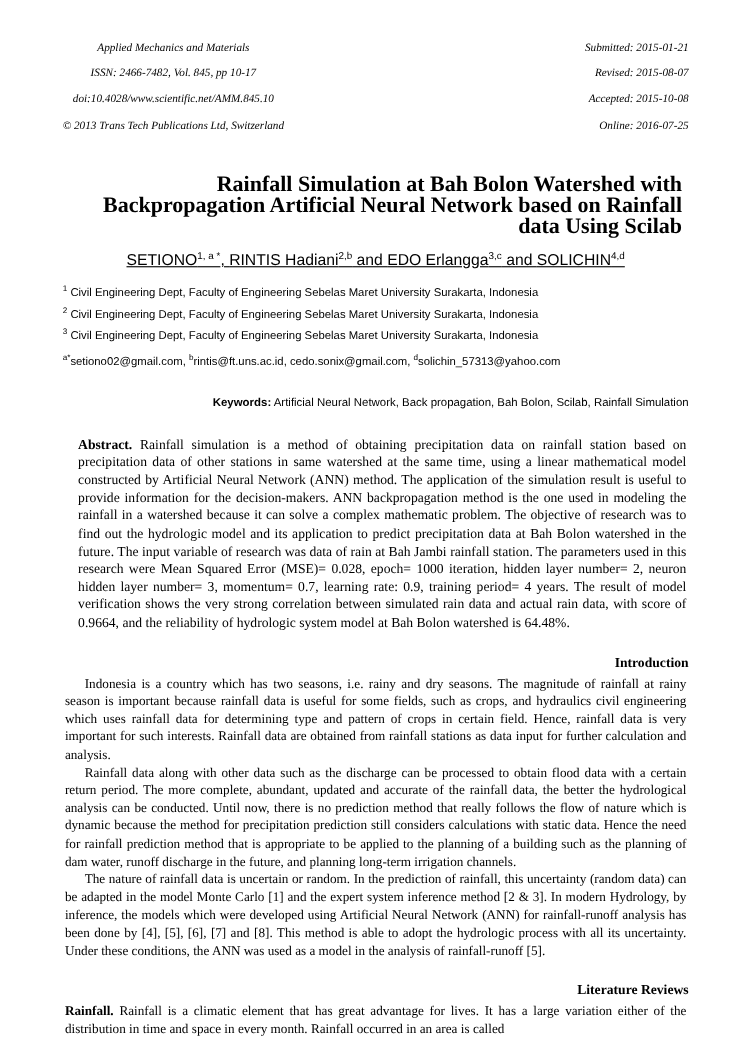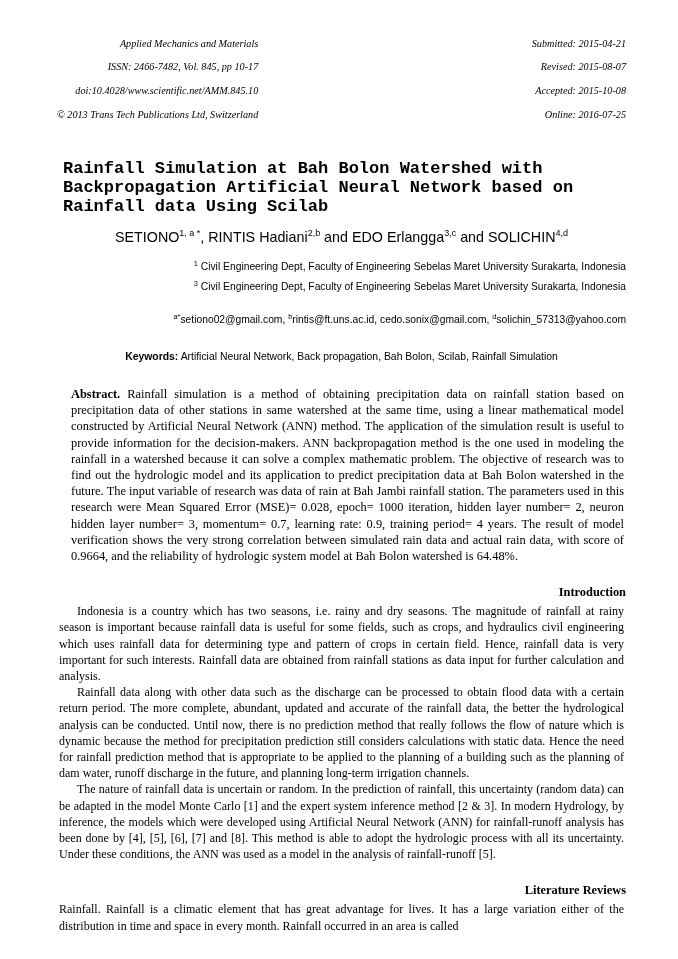--- a/index.html
+++ b/index.html
@@ -30,84 +30,85 @@
     align-items: flex-start;
     font-family: "Liberation Serif", serif;
     font-style: italic;
     font-size: 10.2px;
     line-height: 11.8px;
     margin-top: 2px;
   }
   .masthead-left, .masthead-right {
     white-space: pre-line;
   }
-  .masthead-left { text-align: right; }
+  .masthead-left { text-align: center; }
   .masthead-right { text-align: right; }
   .masthead .line { display: block; }
 
   
   .title {
-    font-family: Liberation Mono, monospace;
-    font-weight: bold;
-    font-size: 17px;
+    font-family: Liberation Serif, serif;
+    font-weight: bold;
+    font-size: 20px;
     line-height: 19px;
-    text-align: left;
+    text-align: right;
     margin: 27px 6px 0 6px;
   }
 
   
   .authors {
     font-family: "Liberation Sans", sans-serif;
     font-size: 14.3px;
     line-height: 18px;
     text-align: center;
     margin-top: 12px;
     white-space: nowrap;
+    text-decoration: underline;
   }
   .authors sup {
     font-size: 9px;
     vertical-align: super;
     line-height: 0;
   }
 
   
   .affiliations {
     margin-top: 11px;
   }
   .affil {
     font-family: "Liberation Sans", sans-serif;
     font-size: 10.3px;
     line-height: 19.6px;
-    text-align: right;
+    text-align: left;
   }
   .affil sup {
     font-size: 7.4px;
     vertical-align: super;
     line-height: 0;
   }
   .emails {
     font-family: "Liberation Sans", sans-serif;
     font-size: 10.3px;
     line-height: 19.6px;
-    text-align: right;
-    margin-top: 14px;
+    text-align: left;
+    margin-top: 4px;
   }
   .emails sup {
     font-size: 7.4px;
     vertical-align: super;
     line-height: 0;
   }
 
   
   .keywords {
     font-family: "Liberation Sans", sans-serif;
     font-size: 10.4px;
     line-height: 14px;
     margin-top: 20px;
-    text-align: center;
+    text-align: right;
   }
   .keywords .kw-label {
     font-weight: bold;
   }
 
   
   .abstract {
     font-family: "Liberation Serif", serif;
     font-size: 12.4px;
     line-height: 16.2px;
@@ -139,51 +140,52 @@
     padding: 0 2px 0 2px;
     margin: 0;
   }
   .para.first-after-heading {
     margin-top: 3px;
   }
   .para.no-indent {
     text-indent: 0;
   }
   .para .run-label {
-    font-weight: normal;
+    font-weight: bold;
   }
 </style>
 </head>
 <body>
 
 <div class="page">
 
   <div class="masthead">
     <div class="masthead-left">
       <span class="line">Applied Mechanics and Materials</span>
       <span class="line">ISSN: 2466-7482, Vol. 845, pp 10-17</span>
       <span class="line">doi:10.4028/www.scientific.net/AMM.845.10</span>
       <span class="line">© 2013 Trans Tech Publications Ltd, Switzerland</span>
     </div>
     <div class="masthead-right">
-      <span class="line">Submitted: 2015-04-21</span>
+      <span class="line">Submitted: 2015-01-21</span>
       <span class="line">Revised: 2015-08-07</span>
       <span class="line">Accepted: 2015-10-08</span>
       <span class="line">Online: 2016-07-25</span>
     </div>
   </div>
 
   <div class="title">Rainfall Simulation at Bah Bolon Watershed with Backpropagation Artificial Neural Network based on Rainfall data Using Scilab</div>
 
   <div class="authors">
     <span><span>SETIONO</span><sup>1, a *</sup><span>, </span></span><span><span>RINTIS Hadiani</span><sup>2,b</sup><span> and </span></span><span><span>EDO Erlangga</span><sup>3,c</sup><span> and </span></span><span><span>SOLICHIN</span><sup>4,d</sup></span>
   </div>
 
   <div class="affiliations">
     <div class="affil"><sup>1</sup> <span>Civil Engineering Dept, Faculty of Engineering Sebelas Maret University Surakarta, Indonesia</span></div>
+    <div class="affil"><sup>2</sup> <span>Civil Engineering Dept, Faculty of Engineering Sebelas Maret University Surakarta, Indonesia</span></div>
     <div class="affil"><sup>3</sup> <span>Civil Engineering Dept, Faculty of Engineering Sebelas Maret University Surakarta, Indonesia</span></div>
     <div class="emails"><sup>a*</sup><span>setiono02@gmail.com, </span><sup>b</sup><span>rintis@ft.uns.ac.id, cedo.sonix@gmail.com, </span><sup>d</sup><span>solichin_57313@yahoo.com</span></div>
   </div>
 
   <div class="keywords"><span class="kw-label">Keywords:</span><span> Artificial Neural Network, Back propagation, Bah Bolon, Scilab, Rainfall Simulation</span></div>
 
   <div class="abstract"><span class="ab-label">Abstract.</span><span> Rainfall simulation is a method of obtaining precipitation data on rainfall station based on precipitation data of other stations in same watershed at the same time, using a linear mathematical model constructed by Artificial Neural Network (ANN) method. The application of the simulation result is useful to provide information for the decision-makers. ANN backpropagation method is the one used in modeling the rainfall in a watershed because it can solve a complex mathematic problem. The objective of research was to find out the hydrologic model and its application to predict precipitation data at Bah Bolon watershed in the future. The input variable of research was data of rain at Bah Jambi rainfall station. The parameters used in this research were Mean Squared Error (MSE)= 0.028, epoch= 1000 iteration, hidden layer number= 2, neuron hidden layer number= 3, momentum= 0.7, learning rate: 0.9, training period= 4 years. The result of model verification shows the very strong correlation between simulated rain data and actual rain data, with score of 0.9664, and the reliability of hydrologic system model at Bah Bolon watershed is 64.48%.</span></div>
 
   <div class="section-heading">Introduction</div>
   <p class="para first-after-heading">Indonesia is a country which has two seasons, i.e. rainy and dry seasons. The magnitude of rainfall at rainy season is important because rainfall data is useful for some fields, such as crops, and hydraulics civil engineering which uses rainfall data for determining type and pattern of crops in certain field. Hence, rainfall data is very important for such interests. Rainfall data are obtained from rainfall stations as data input for further calculation and analysis.</p>

